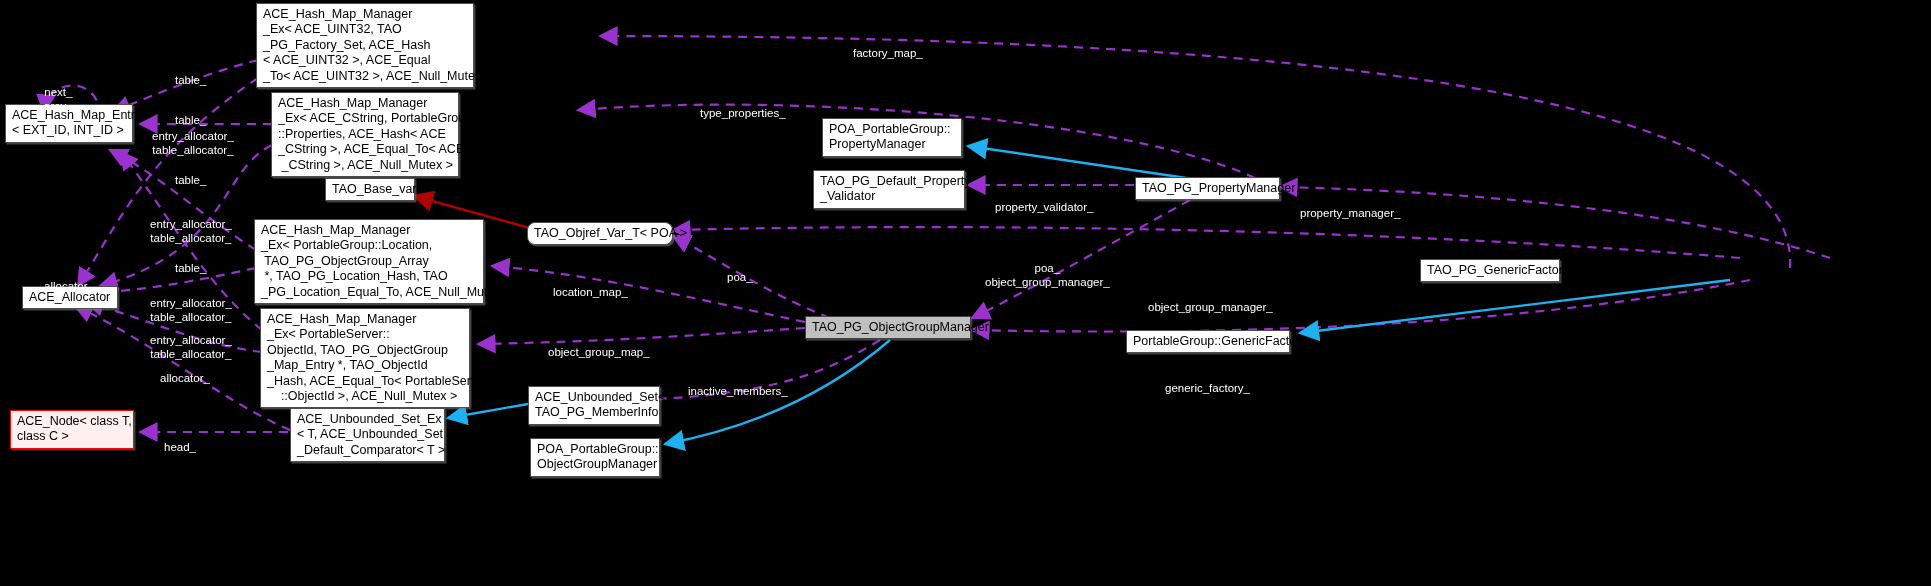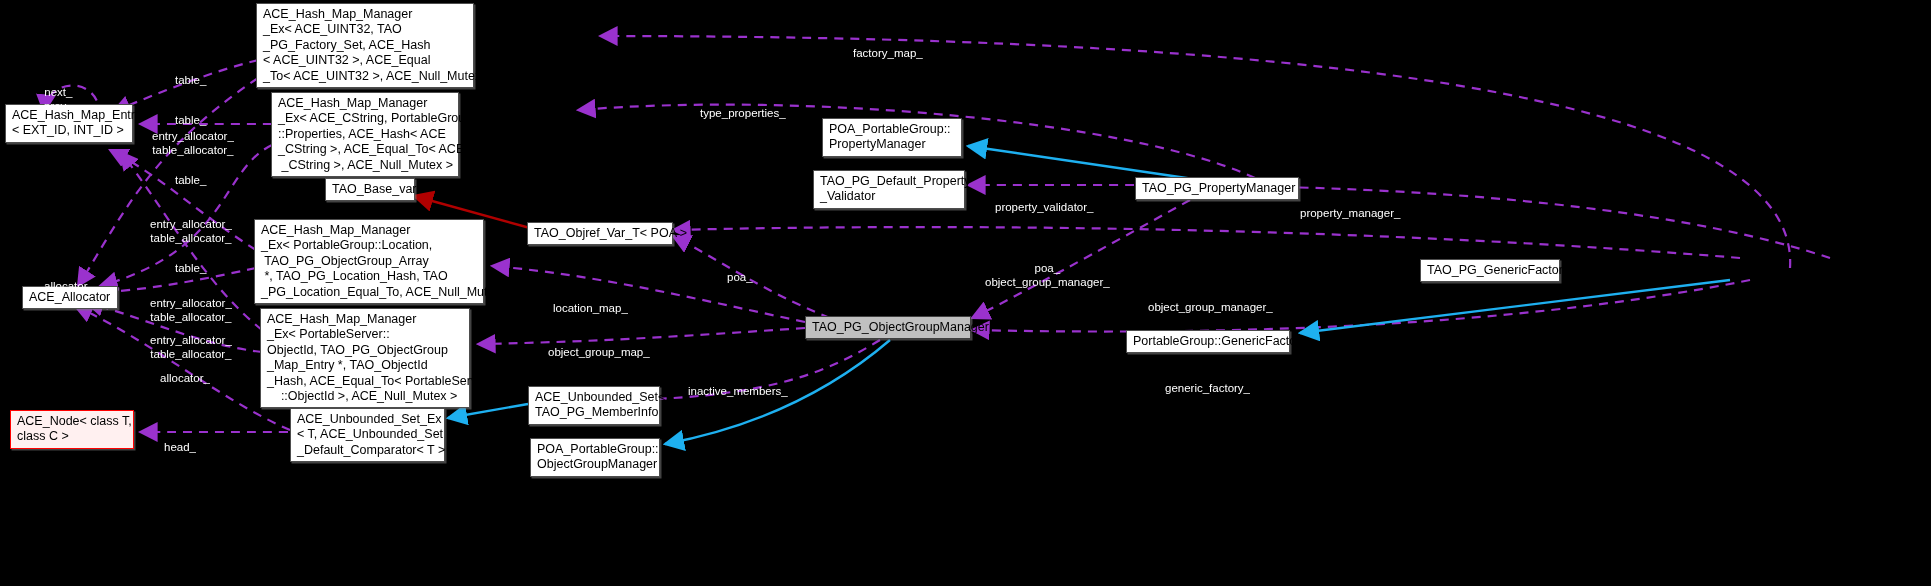--- a/index.html
+++ b/index.html
@@ -168,37 +168,37 @@
 _Hash, ACE_Equal_To&lt; PortableServer
     ::ObjectId &gt;, ACE_Null_Mutex &gt;</div>
 
   <div class="node l" style="left:290px; top:408px; width:155px;">ACE_Unbounded_Set_Ex
 &lt; T, ACE_Unbounded_Set
 _Default_Comparator&lt; T &gt; &gt;</div>
 
   <div class="node c highlight" style="left:10px; top:410px; width:124px;">ACE_Node&lt; class T,
 class C &gt;</div>
 
-  <div class="node c" style="left:527px; top:222px; width:146px;">TAO_Objref_Var_T&lt; POA &gt;</div>
+  <div class="node c" style="left:527px; top:222px; width:146px;border-radius:8px;">TAO_Objref_Var_T&lt; POA &gt;</div>
 
   <div class="node l" style="left:528px; top:386px; width:132px;">ACE_Unbounded_Set&lt;
 TAO_PG_MemberInfo &gt;</div>
 
   <div class="node l" style="left:530px; top:438px; width:130px;">POA_PortableGroup::
 ObjectGroupManager</div>
 
   <div class="node c center" style="left:805px; top:316px; width:166px;">TAO_PG_ObjectGroupManager</div>
 
   <div class="node c" style="left:822px; top:118px; width:140px;">POA_PortableGroup::
 PropertyManager</div>
 
   <div class="node c" style="left:813px; top:170px; width:152px;">TAO_PG_Default_Property
 _Validator</div>
 
-  <div class="node c" style="left:1135px; top:177px; width:164px;">TAO_PG_PropertyManager</div>
+  <div class="node c" style="left:1135px; top:177px; width:145px;">TAO_PG_PropertyManager</div>
 
   <div class="node c" style="left:1126px; top:330px; width:164px;">PortableGroup::GenericFactory</div>
 
   <div class="node c" style="left:1420px; top:259px; width:140px;">TAO_PG_GenericFactory</div>
 
   <div class="edge-label" style="left:853px; top:23px;">factory_map_</div>
 
   <div class="edge-label" style="left:44px; top:62px;">next_
 prev_</div>
 
@@ -227,21 +227,21 @@
   <div class="edge-label" style="left:160px; top:348px;">allocator_</div>
 
   <div class="edge-label" style="left:164px; top:417px;">head_</div>
 
   <div class="edge-label" style="left:700px; top:83px;">type_properties_</div>
 
   <div class="edge-label" style="left:995px; top:177px;">property_validator_</div>
 
   <div class="edge-label" style="left:1300px; top:183px;">property_manager_</div>
 
-  <div class="edge-label" style="left:553px; top:278px;">location_map_</div>
+  <div class="edge-label" style="left:553px; top:262px;">location_map_</div>
 
   <div class="edge-label" style="left:727px; top:247px;">poa_</div>
 
   <div class="edge-label" style="left:985px; top:238px;">poa_
 object_group_manager_</div>
 
   <div class="edge-label" style="left:1148px; top:277px;">object_group_manager_</div>
 
   <div class="edge-label" style="left:548px; top:322px;">object_group_map_</div>
 

